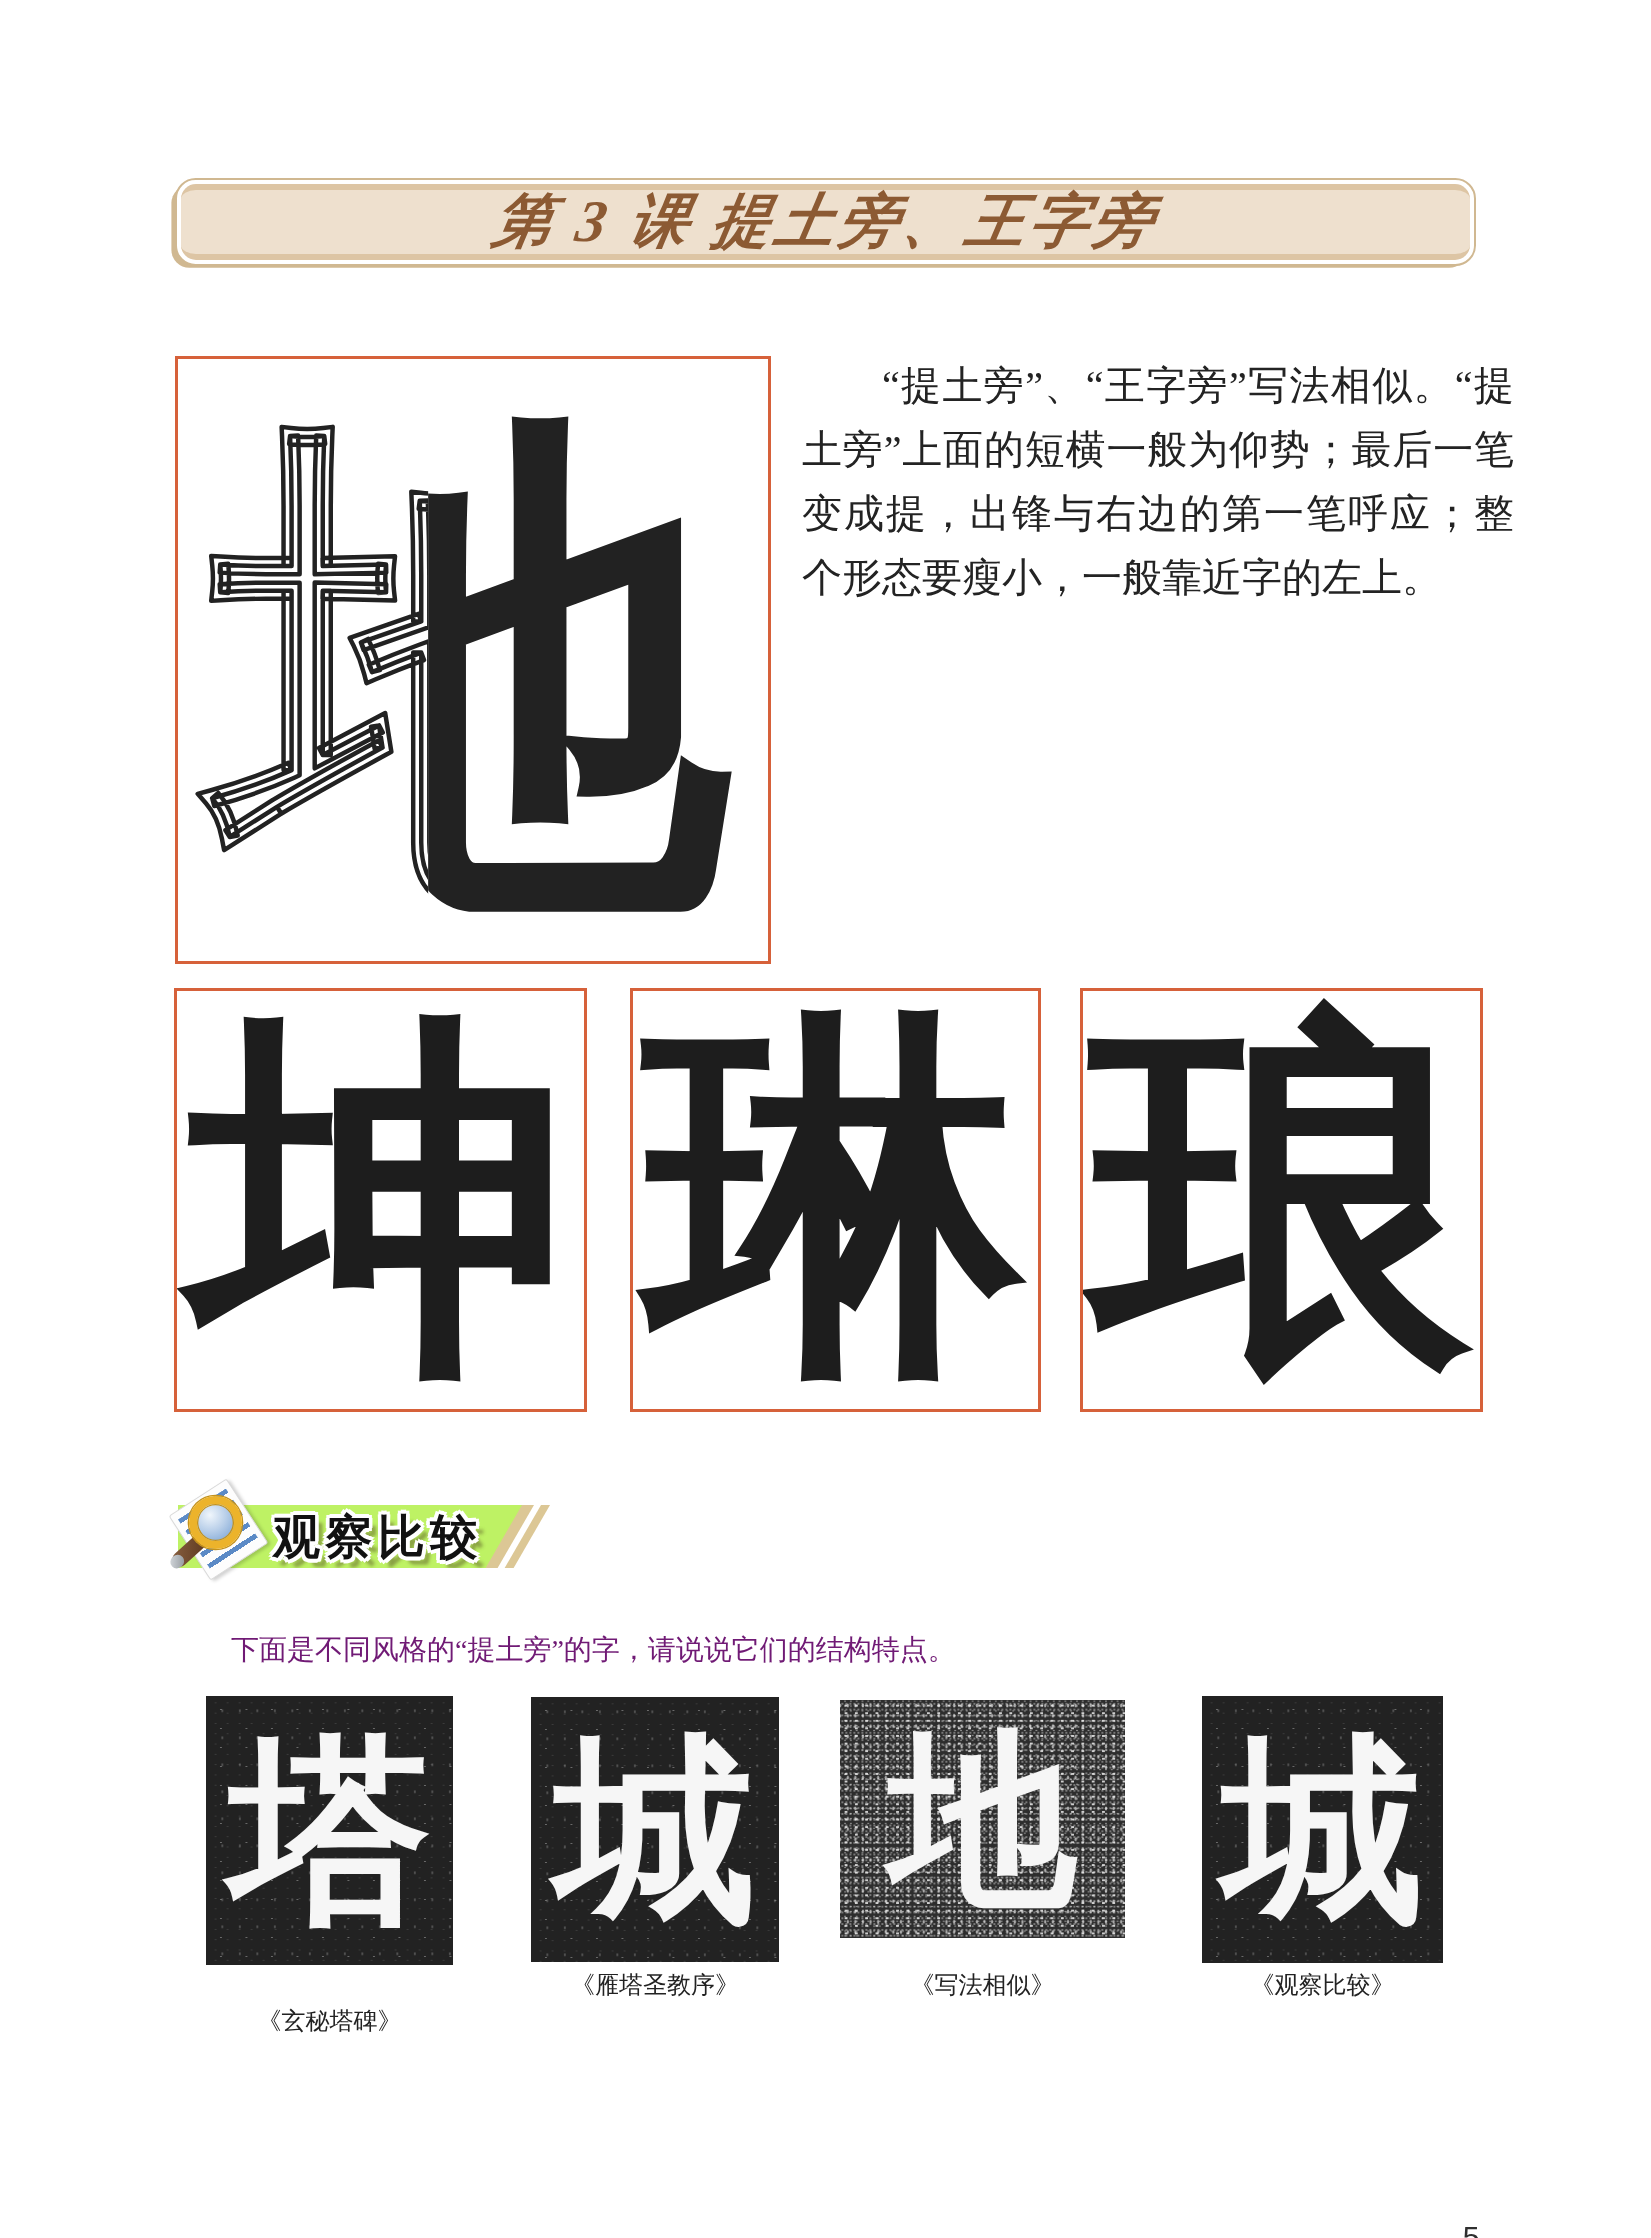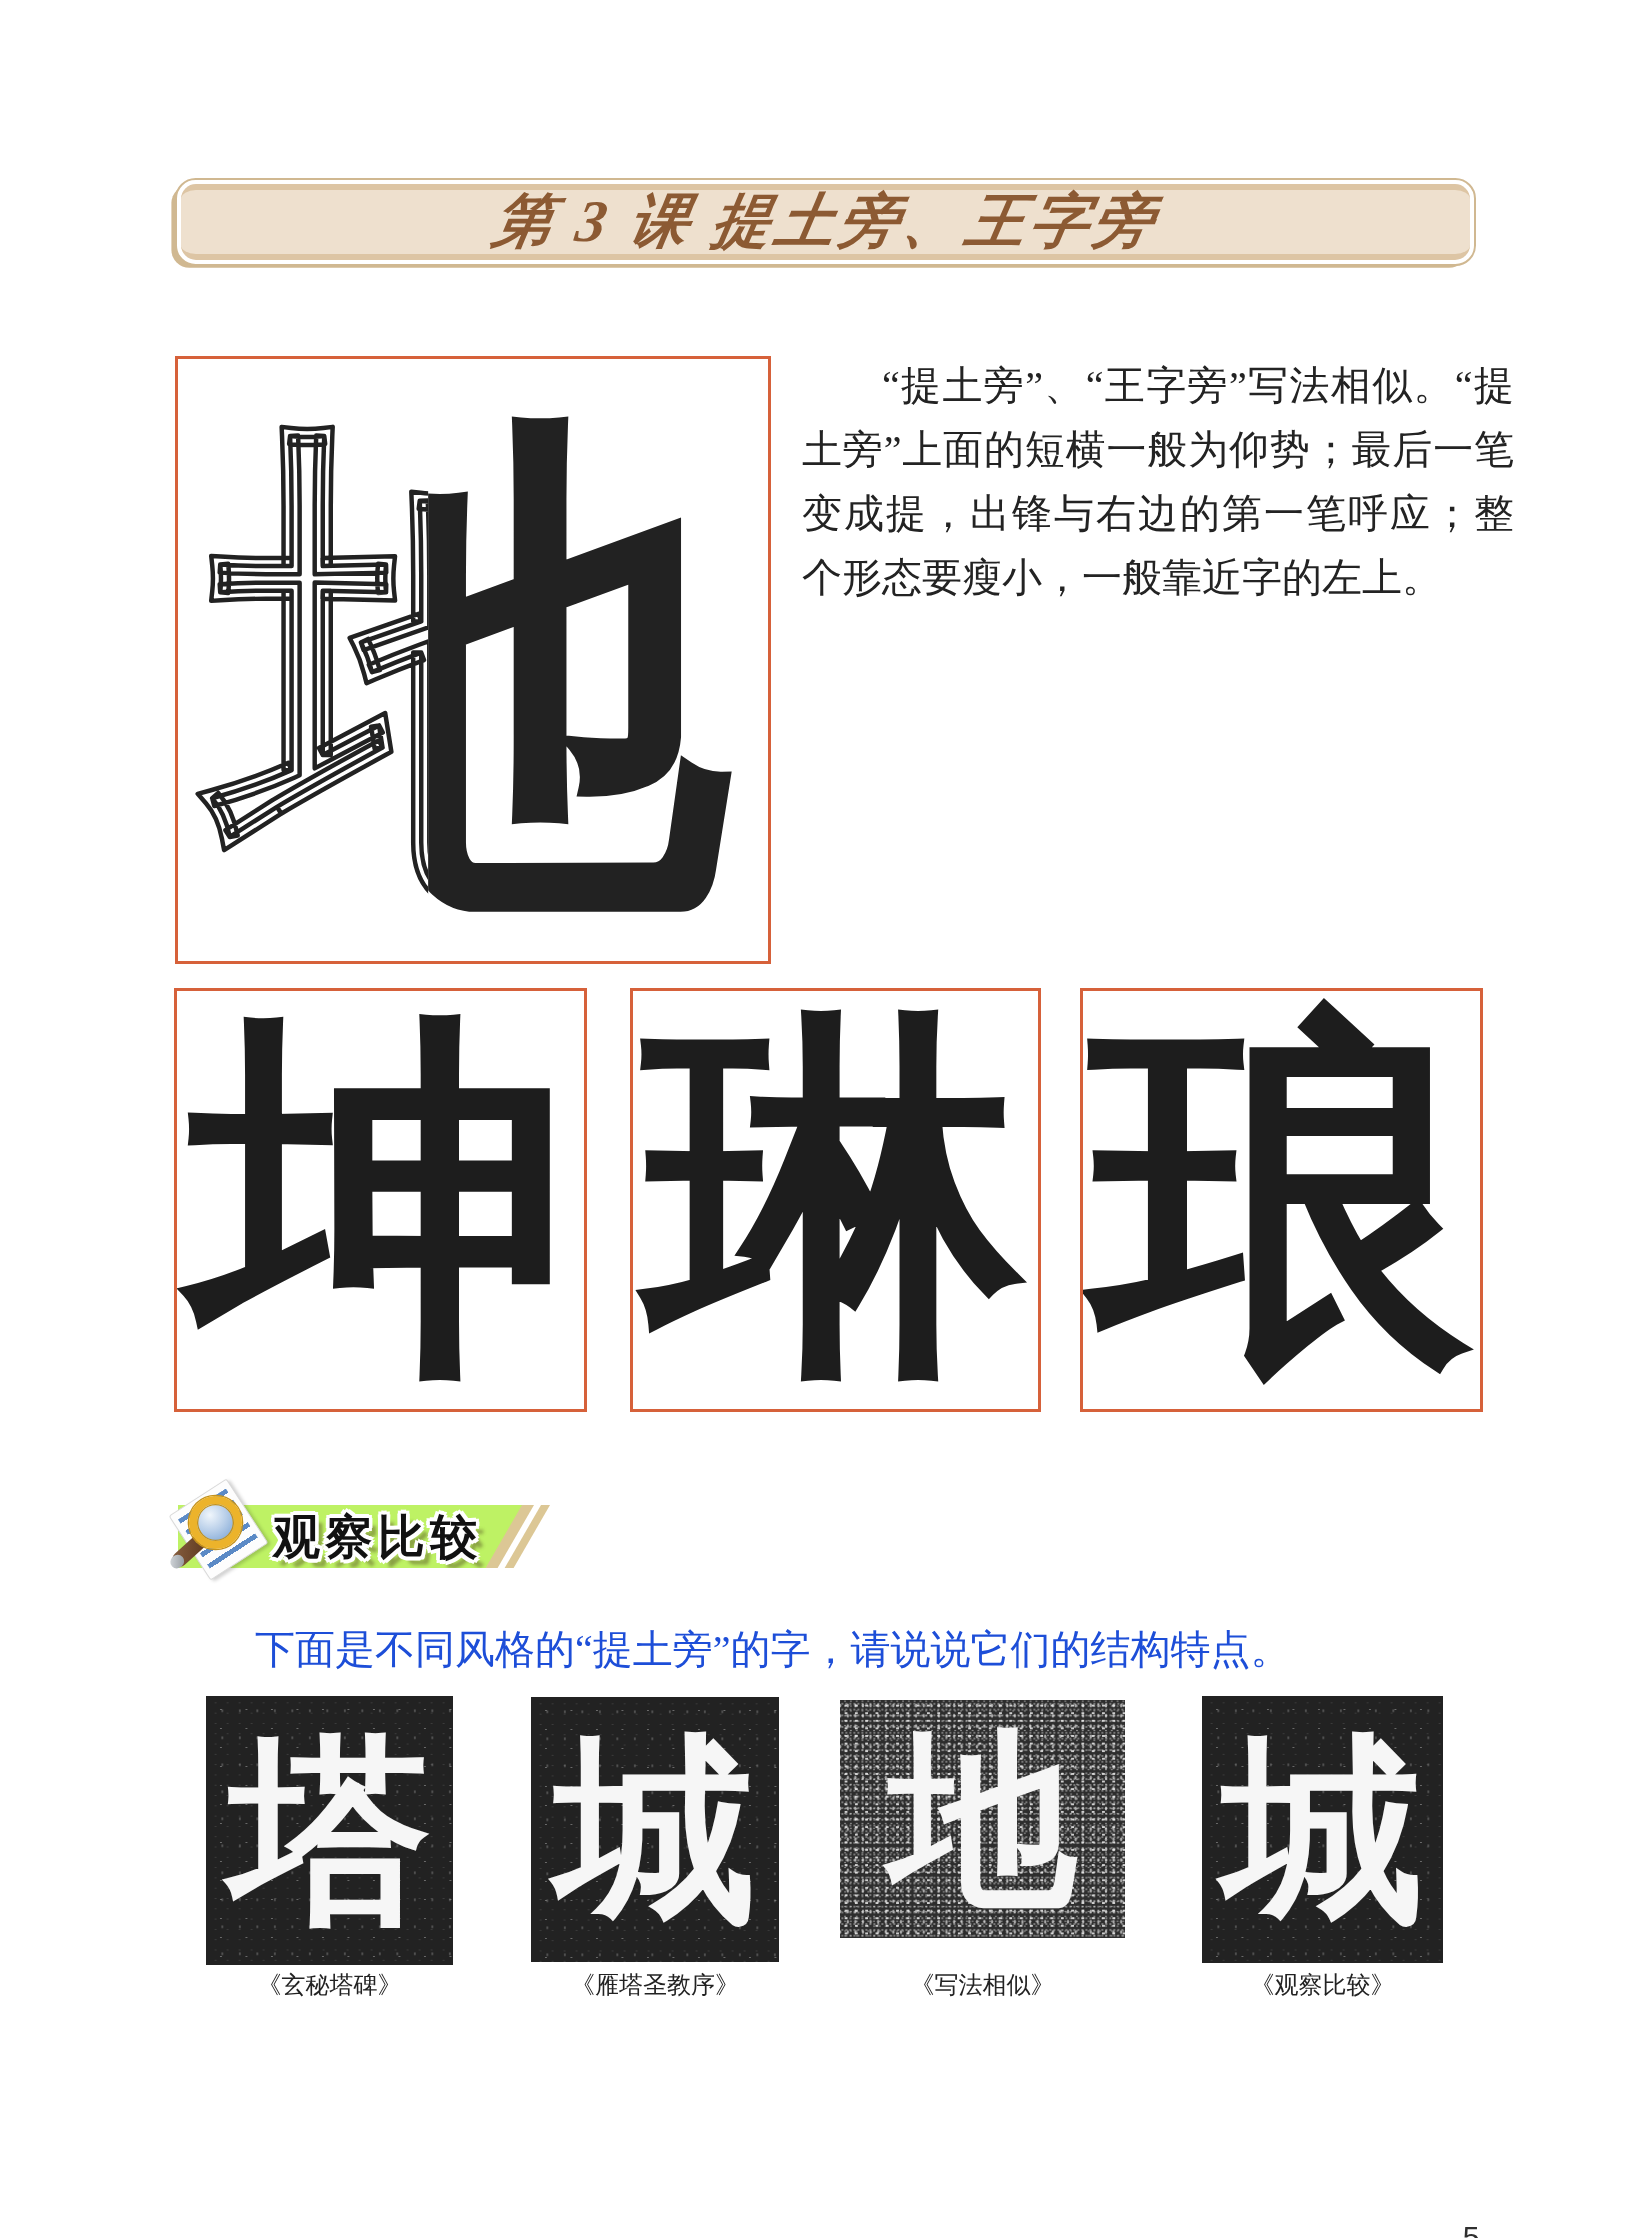--- a/index.html
+++ b/index.html
@@ -87,21 +87,21 @@
   .oi-ring{
     position:absolute;left:18.4px;top:5.8px;width:53px;height:53px;border-radius:50%;
     border:8px solid #ecb32b;box-sizing:border-box;
     background:radial-gradient(circle at 35% 30%,#f0f6fc 0%,#b9cfe9 45%,#6f9cd0 100%);
     box-shadow:0 0 0 1.3px #c3921d, inset 0 0 0 1.3px #c3921d;
   }
 
   
   #instruction{
     position:absolute;left:175px;top:1625px;width:1348px;
-    font-size:40px;line-height:49px;text-indent:2em;color:#1d4ed8;
+    font-size:28px;line-height:49px;text-indent:2em;color:#701a75;
   }
 
   
   .rub{position:absolute;background:#222222;display:flex;align-items:center;justify-content:center;overflow:hidden;}
   .rub .rchar{
     position:relative;z-index:2;color:#f6f6f6;font-size:201px;line-height:1;font-weight:600;
     font-family:"DejaVu Serif","Liberation Serif",serif;
   }
   .rub::before{
     content:"";position:absolute;inset:0;z-index:1;
@@ -124,21 +124,21 @@
     background-position:0.9px 1.8px,4px 0.4px,2.2px 3.6px,0.4px 0.9px;
     opacity:.9;
   }
   #rub-0{left:206px; top:1696px;width:247px;height:269px;}
   #rub-1{left:531px;top:1697px;width:248px;height:265px;}
   #rub-2{left:840px;top:1700px;width:285px;height:238px;}
   #rub-2 .rchar{font-size:188px;}
   #rub-3{left:1202px;top:1696px;width:241px;height:267px;}
 
   .rub-caption{position:absolute;top:1971px;font-size:24px;line-height:28px;text-align:center;color:#222222;}
-  #cap-0{left:206px; width:247px;}
+  #cap-0{left:206px; width:247px;margin-top:36px;}
   #cap-1{left:531px;width:248px;}
   #cap-2{left:840px;width:285px;}
   #cap-3{left:1202px;width:241px;}
 
   
   #page-number{
     position:absolute;left:1426px;top:2220px;width:90px;text-align:center;
     font-family:"Liberation Sans","DejaVu Sans",sans-serif;font-size:30px;color:#2f2f2f;
   }
 </style>

